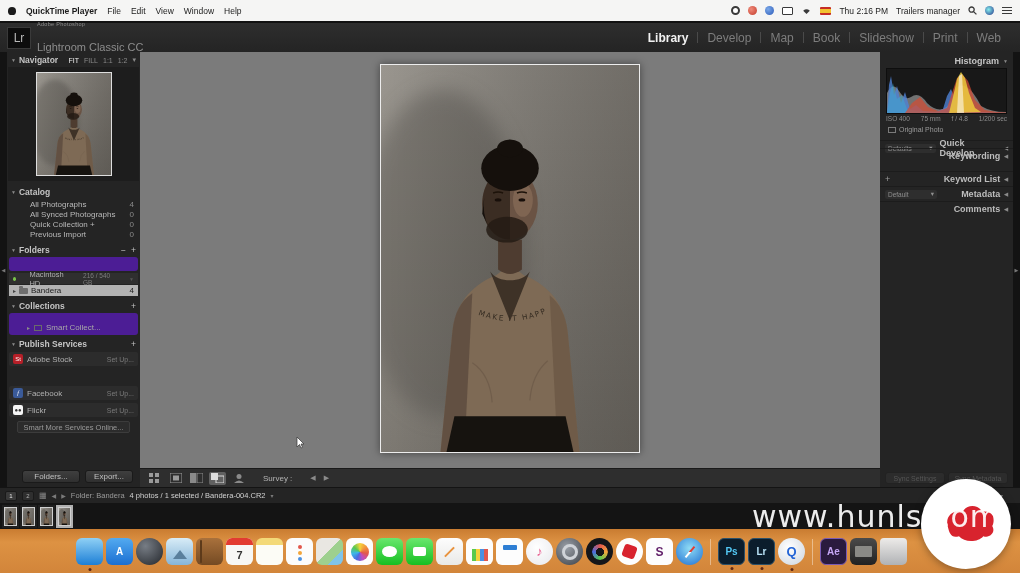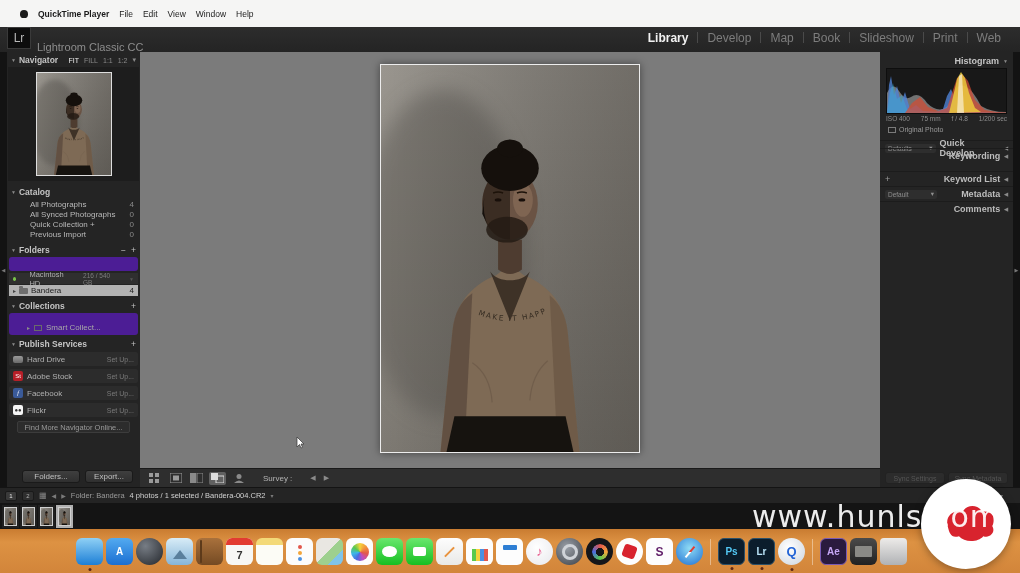--- a/index.html
+++ b/index.html
@@ -1,23 +1,23 @@
 <!DOCTYPE html>
 <html><head>
 <meta charset="utf-8">
 <style>
   * { margin:0; padding:0; box-sizing:border-box; }
   html,body { background:#000; }
   .screen { position:relative; width:1020px; height:573px; overflow:hidden;
             font-family:"Liberation Sans", sans-serif; background:#121212; }
 
   
-  .menubar { position:absolute; left:0; top:0; width:1020px; height:27px;
+  .menubar { position:absolute; left:0; top:0; width:1020px; height:21px;
              background:#f5f5f4; display:flex; align-items:center; gap:10px;
-             padding:0 20px; font-size:8.5px; color:#1b1b1b; z-index:30; }
+             padding:0 8px; font-size:8.5px; color:#1b1b1b; z-index:30; }
   .apple { width:8px; height:8px; background:#1b1b1b; border-radius:50% 50% 45% 45%; }
   .mb-app { font-weight:bold; }
   .mb-right { margin-left:auto; display:flex; align-items:center; gap:8px; }
   .mb-ic { width:9px; height:9px; border-radius:50%; }
   .ic-record { border:2px solid #3a3a3a; background:#fff; }
   .ic-red { background:radial-gradient(circle at 35% 35%, #f08a7a, #c23b2a); }
   .ic-paw { background:radial-gradient(circle at 35% 35%, #7aa8e8, #2d5bb9); }
   .ic-display { width:11px; height:8px; border:1.5px solid #3a3a3a; border-radius:1px; background:#fff; }
   .ic-flag { width:11px; height:8px; border-radius:1px;
              background:linear-gradient(180deg,#c62d25 0 25%, #f2c330 25% 75%, #c62d25 75%); }
@@ -274,20 +274,38 @@
   </svg>
 
   <div class="menubar">
     <div class="apple"></div>
     <span class="mb-app">QuickTime Player</span>
     <span>File</span>
     <span>Edit</span>
     <span>View</span>
     <span>Window</span>
     <span>Help</span>
+    <div class="mb-right">
+      <div class="mb-ic ic-record"></div>
+      <div class="mb-ic ic-red"></div>
+      <div class="mb-ic ic-paw"></div>
+      <div class="ic-display"></div>
+      <svg width="11" height="8">
+          <path d="M5.5,7 L2.2,3.8 A5,5 0 0 1 8.8,3.8 Z" fill="#3a3a3a"></path>
+        </svg>
+      <div class="ic-flag"></div>
+      <span class="mb-time">Thu 2:16 PM</span>
+      <span class="mb-user">Trailers manager</span>
+      <svg width="9" height="9">
+          <circle cx="3.6" cy="3.6" r="2.6" fill="none" stroke="#3a3a3a" stroke-width="1.3"></circle>
+          <line x1="5.6" y1="5.6" x2="8.4" y2="8.4" stroke="#3a3a3a" stroke-width="1.3"></line>
+        </svg>
+      <div class="mb-ic ic-siri"></div>
+      <div class="ic-list"></div>
+    </div>
   </div>
 
 
   <div class="lrheader">
     <div class="lr-logo">Lr</div>
     <div class="brand">
       <div class="small">Adobe Photoshop</div>
       <div class="big">Lightroom Classic CC</div>
     </div>
     <div class="modules">
@@ -398,36 +416,36 @@
       <span>Publish Services</span>
       <span class="rt">
           <span>+</span>
         </span>
     </div>
     <div class="pubrow" style="top:300px">
       <span class="badge b-hd"></span>
       <span>Hard Drive</span>
       <span class="setup">Set Up...</span>
     </div>
-    <div class="pubrow" style="top:317px">
+    <div class="pubrow" style="top:300px">
       <span class="badge b-st">St</span>
       <span>Adobe Stock</span>
       <span class="setup">Set Up...</span>
     </div>
     <div class="pubrow" style="top:334px">
       <span class="badge b-fb">f</span>
       <span>Facebook</span>
       <span class="setup">Set Up...</span>
     </div>
     <div class="pubrow" style="top:351px">
       <span class="badge b-fl">●●</span>
       <span>Flickr</span>
       <span class="setup">Set Up...</span>
     </div>
-    <div class="findmore" style="top:369px">Find More Navigator Online...</div>
+    <div class="findmore" style="top:369px">Smart More Services Online...</div>
 
     <div class="lbtn" style="top:418px; left:15px; width:58px">Folders...</div>
     <div class="lbtn" style="top:418px; left:78px; width:48px">Export...</div>
   </div>
 
   <div class="photo">
     <svg viewBox="0 0 260 390" preserveAspectRatio="none">
         <use href="#photo-art"></use>
       </svg>
   </div>

